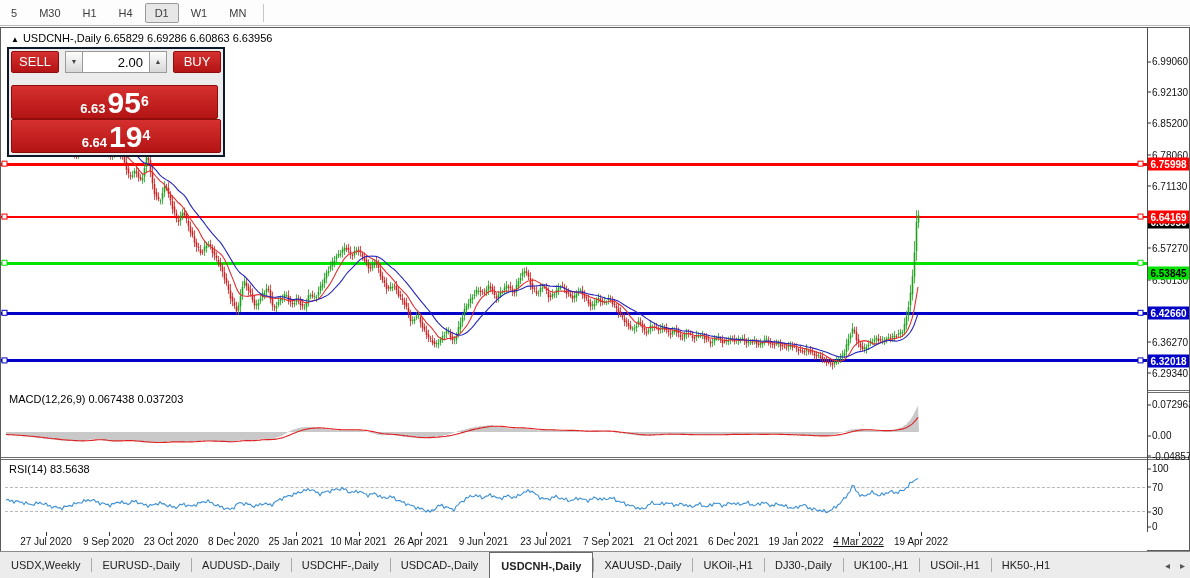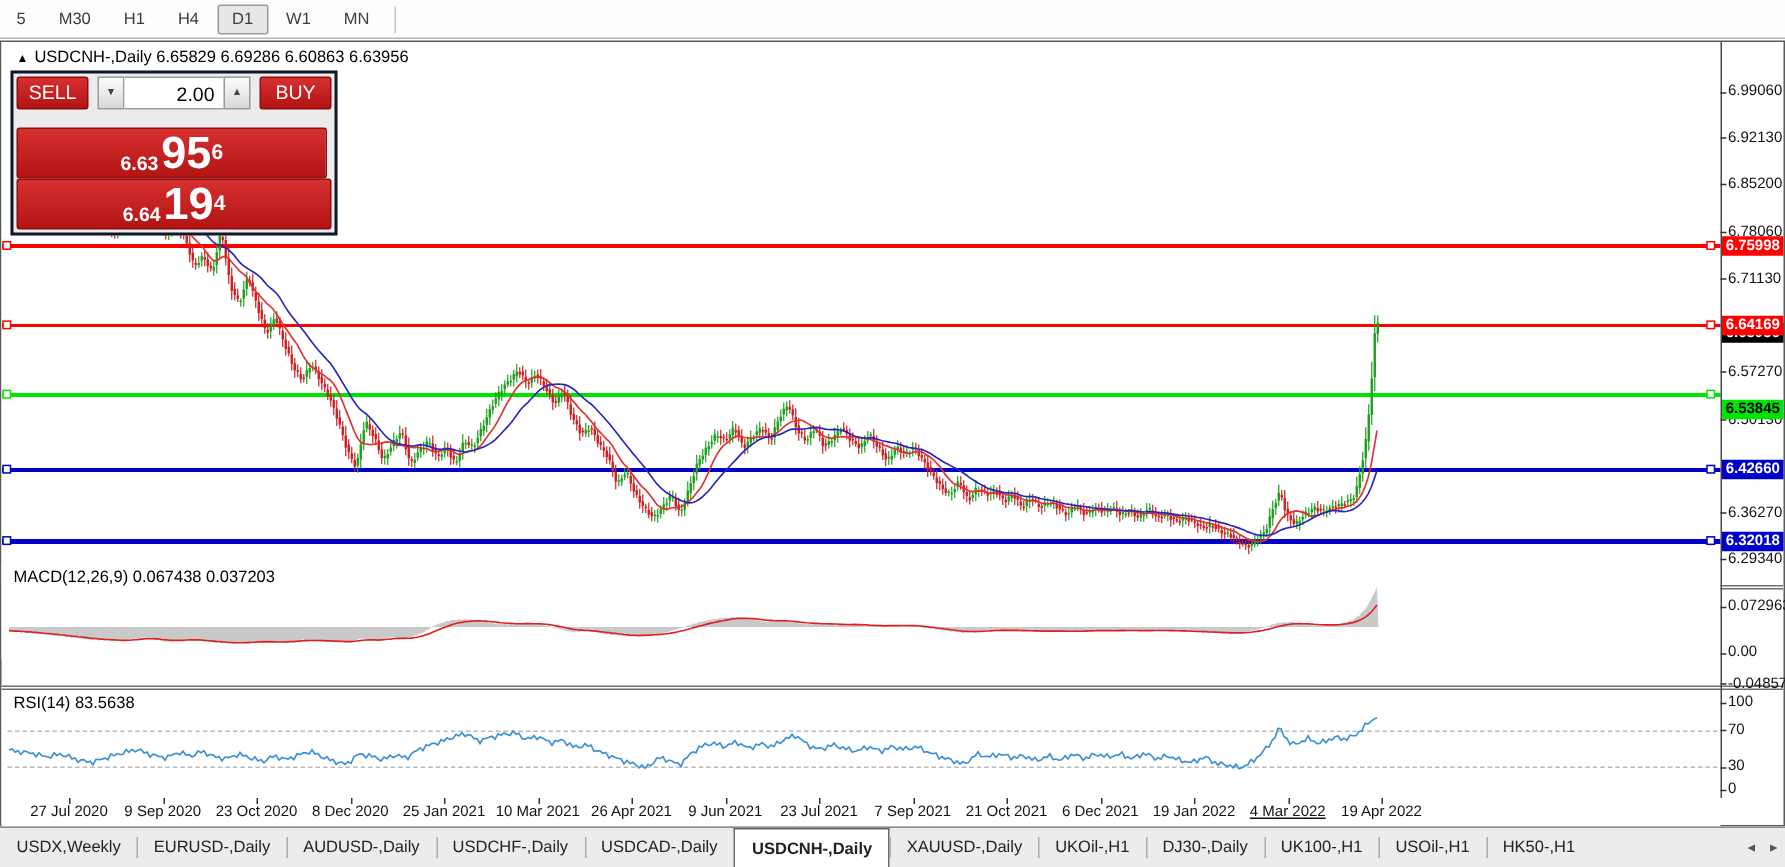--- a/index.html
+++ b/index.html
@@ -40,21 +40,21 @@
   .big-price:first-child { margin-right:3px; }
   .bp-small { font-size:13px; font-weight:bold; margin-right:2px; line-height:15px; }
   .bp-big { font-size:30px; font-weight:bold; line-height:26px; }
   .bp-sup { font-size:14px; font-weight:bold; line-height:30px; align-self:flex-start; }
 
   
   .pane { position:absolute; left:0; background:#fff; }
   #price-pane { top:0; height:362px; width:1146px; }
   #splitter1 { position:absolute; top:362px; left:0; width:1188px; height:3px;
                border-top:1px solid #6e6e6e; border-bottom:1px solid #6e6e6e; background:#fff; }
-  #macd-pane { top:348px; height:64px; width:1146px;padding-left:40px; }
+  #macd-pane { top:362px; height:64px; width:1146px;padding-left:40px; }
   #splitter2 { position:absolute; top:429px; left:0; width:1188px; height:3px;
                border-top:1px solid #6e6e6e; border-bottom:1px solid #6e6e6e; background:#fff; }
   #rsi-pane { top:432px; height:72px; width:1146px; }
   #vaxis-line { position:absolute; left:1146px; top:0; width:1px; height:504px; background:#4a4a4a; }
 
   .ind-label { position:absolute; left:8px; top:3px; font-size:11px; color:#000; z-index:10; }
 
   svg { position:absolute; left:0; top:0; }
 
   

